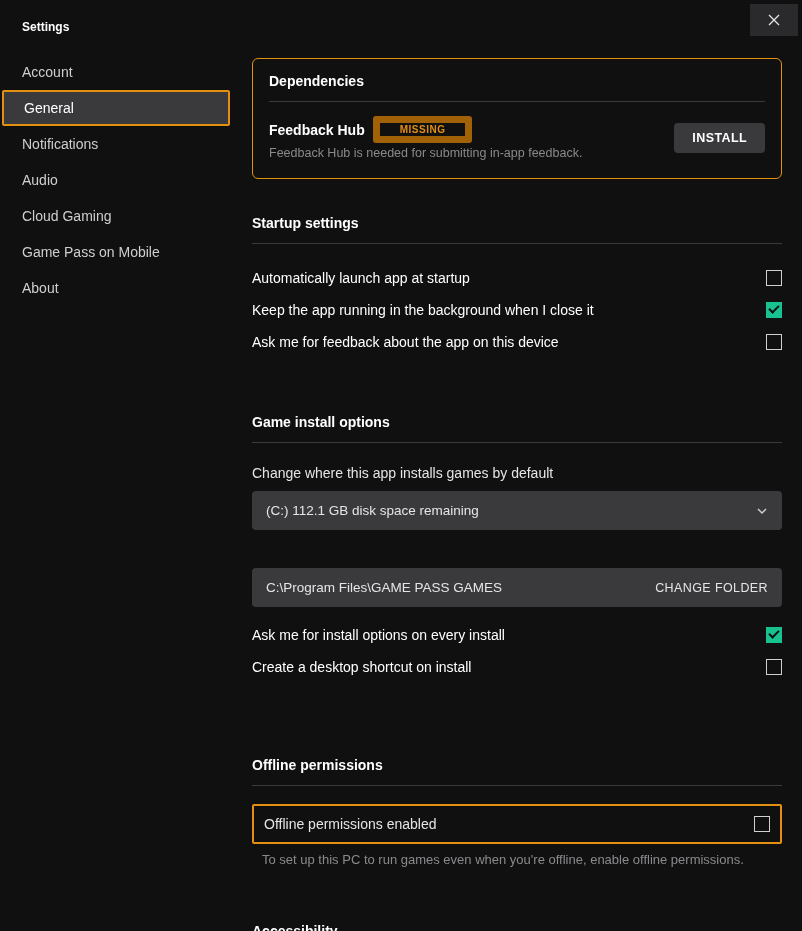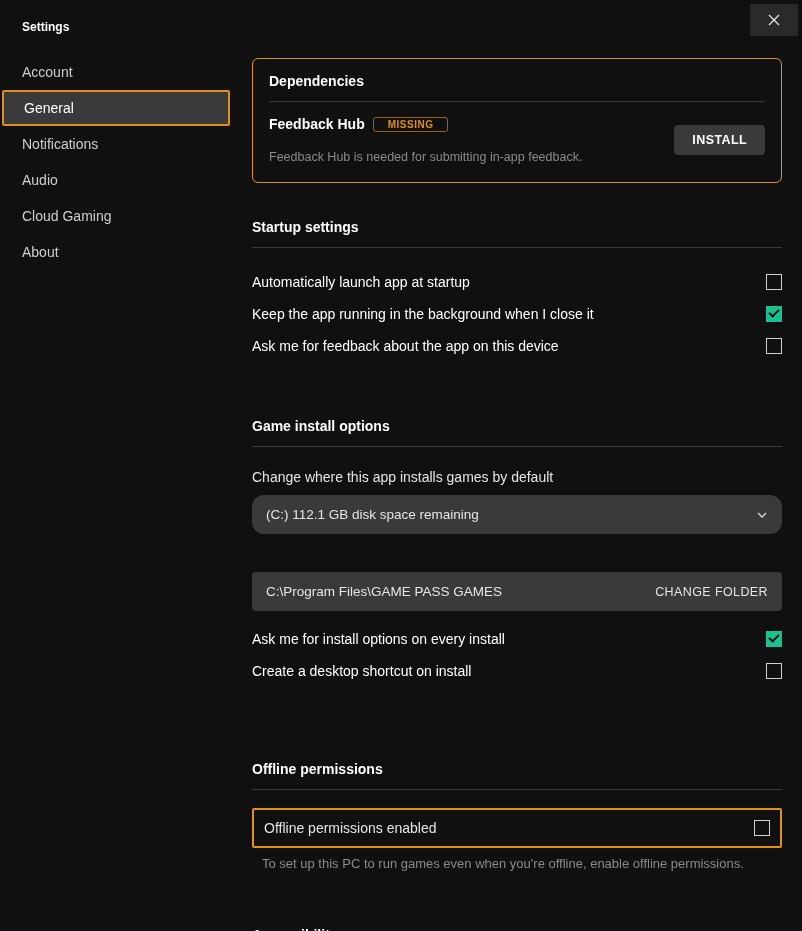--- a/index.html
+++ b/index.html
@@ -77,30 +77,30 @@
   .panel-divider {
     height: 1px;
     background: #3a3a3d;
     margin-bottom: 14px;
   }
   .dep-row {
     display: flex;
     align-items: center;
     justify-content: space-between;
   }
-  .dep-info { display: flex; flex-direction: column; gap: 18px; }
+  .dep-info { display: flex; flex-direction: column; gap: 3px; }
   .dep-name-line { display: flex; align-items: center; gap: 8px; }
   .dep-name { font-size: 14px; font-weight: 700; color: #fff; }
   .missing-badge {
-    border: 1px solid #a16207;
+    border: 7px solid #a16207;
     color: #e28f12;
     font-size: 10px;
     font-weight: 700;
     border-radius: 3px;
-    padding: 1px 14px;
+    padding: 1px 20px;
     letter-spacing: 0.5px;
   }
   .dep-desc { font-size: 12.5px; color: #8a8a8d; }
   .install-btn {
     background: #3a3a3d;
     color: #fff;
     font-size: 12.5px;
     font-weight: 600;
     letter-spacing: 0.4px;
     padding: 8px 18px;
@@ -148,21 +148,21 @@
     border-width: 0 2px 2px 0;
     transform: rotate(45deg);
   }
   .label-small {
     font-size: 14px;
     color: #e5e5e5;
     padding: 4px 0 10px 0;
   }
   .dropdown {
     background: #3a3a3d;
-    border-radius: 12px;
+    border-radius: 4px;
     padding: 12px 14px;
     display: flex;
     justify-content: space-between;
     align-items: center;
     font-size: 13.5px;
     color: #e5e5e5;
     cursor: pointer;
     margin-bottom: 12px;
   }
   .chevron { width: 12px; height: 12px; }
@@ -216,20 +216,21 @@
       </svg>
   </div>
 
   <div class="sidebar">
     <div class="sidebar-title">Settings</div>
     <div class="sidebar-item">Account</div>
     <div class="sidebar-item selected">General</div>
     <div class="sidebar-item">Notifications</div>
     <div class="sidebar-item">Audio</div>
     <div class="sidebar-item">Cloud Gaming</div>
+    <div class="sidebar-item">Game Pass on Mobile</div>
     <div class="sidebar-item">About</div>
   </div>
 
   <div class="main">
 
     <div class="panel">
       <div class="panel-title">Dependencies</div>
       <div class="panel-divider"></div>
       <div class="dep-row">
         <div class="dep-info">

